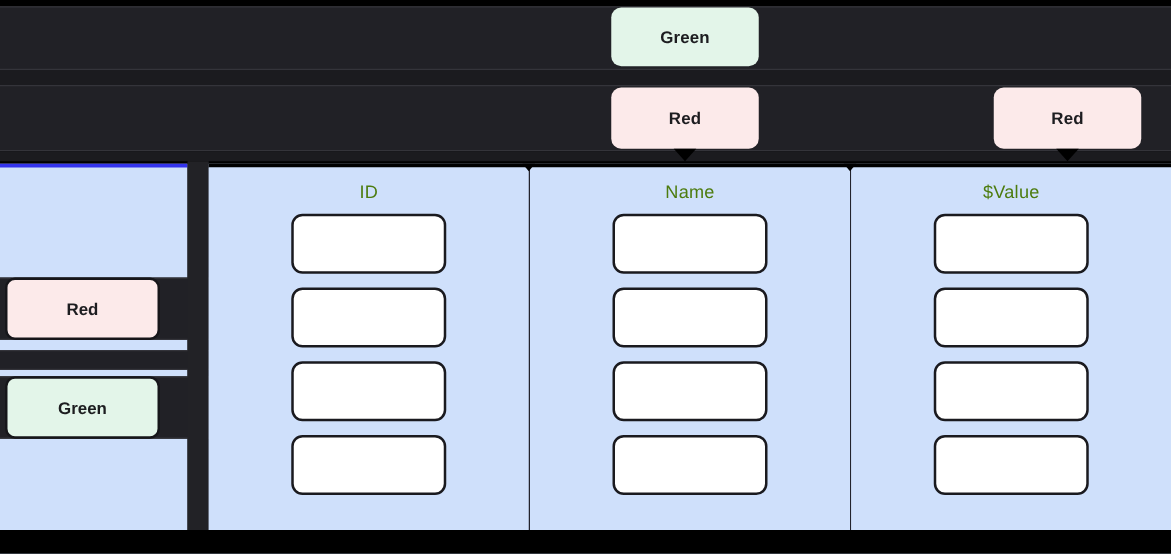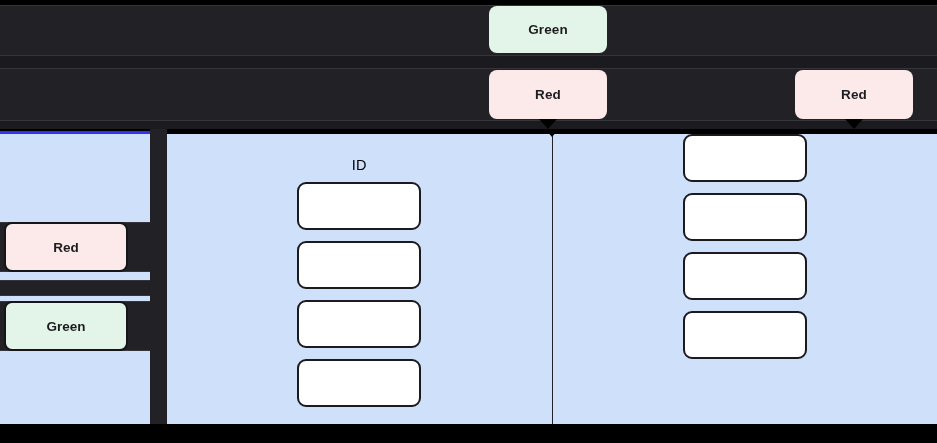--- a/index.html
+++ b/index.html
@@ -155,26 +155,25 @@
     flex-direction: column;
     align-items: center;
     background: #cfe0fb;
   }
   .col:last-child { border-right: none; }
 
   .col-header {
     width: 100%;
     text-align: center;
     font-size: 14.5px;
-    color: #000000;
+    color: #4d7c0f;
     padding-top: 12px;
     padding-bottom: 9px;
     box-sizing: border-box;
     letter-spacing: 0.2px;
-    margin-top: 11px;
   }
 
   .cells {
     flex: 1 1 auto;
     width: 100%;
     display: flex;
     flex-direction: column;
     align-items: center;
     justify-content: flex-start;
     gap: 11px;
@@ -247,20 +246,32 @@
         <div class="cells">
           <div class="cell"></div>
           <div class="cell"></div>
           <div class="cell"></div>
           <div class="cell"></div>
         </div>
         <div class="notch-top"></div>
         <div class="notch-bottom"></div>
       </div>
       <div class="col">
+        <div class="col-header">Name</div>
+        <div class="cells">
+          <div class="cell"></div>
+          <div class="cell"></div>
+          <div class="cell"></div>
+          <div class="cell"></div>
+        </div>
+        <div class="notch-top"></div>
+        <div class="notch-bottom"></div>
+      </div>
+      <div class="col">
+        <div class="col-header">$Value</div>
         <div class="cells">
           <div class="cell"></div>
           <div class="cell"></div>
           <div class="cell"></div>
           <div class="cell"></div>
         </div>
       </div>
     </div>
 
 </div>

